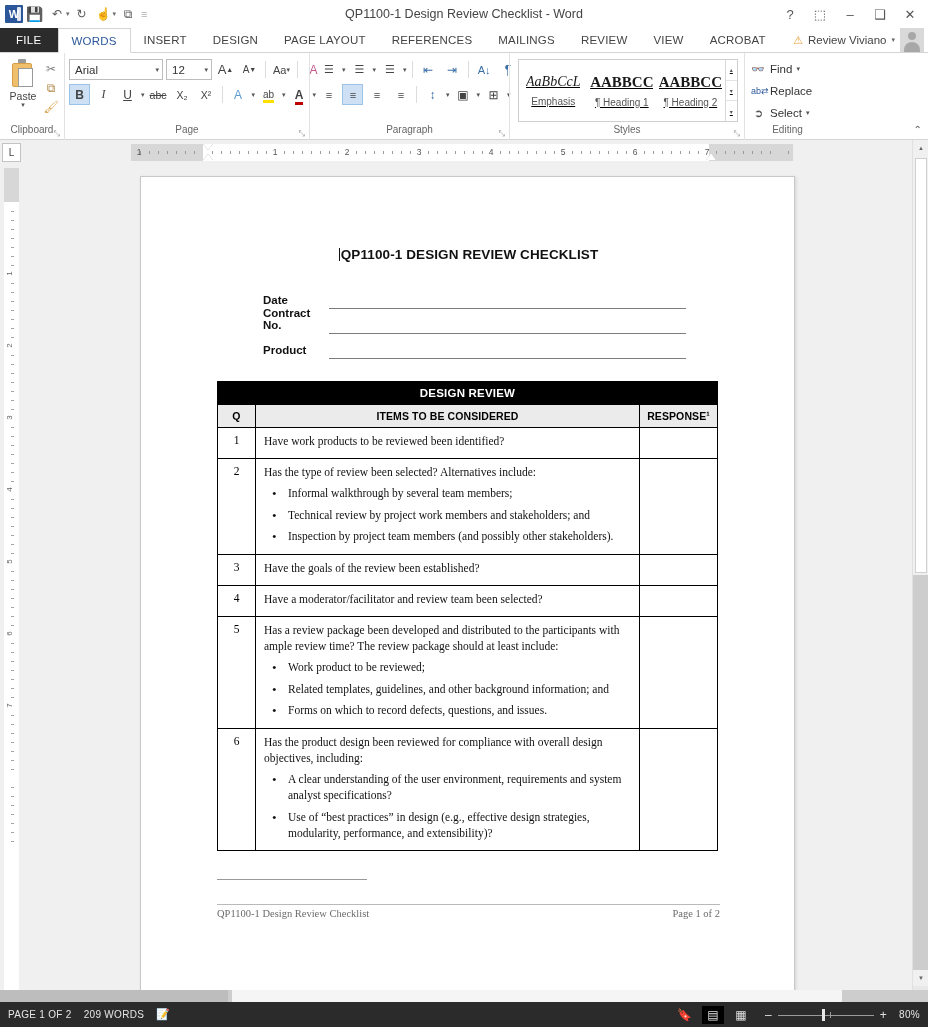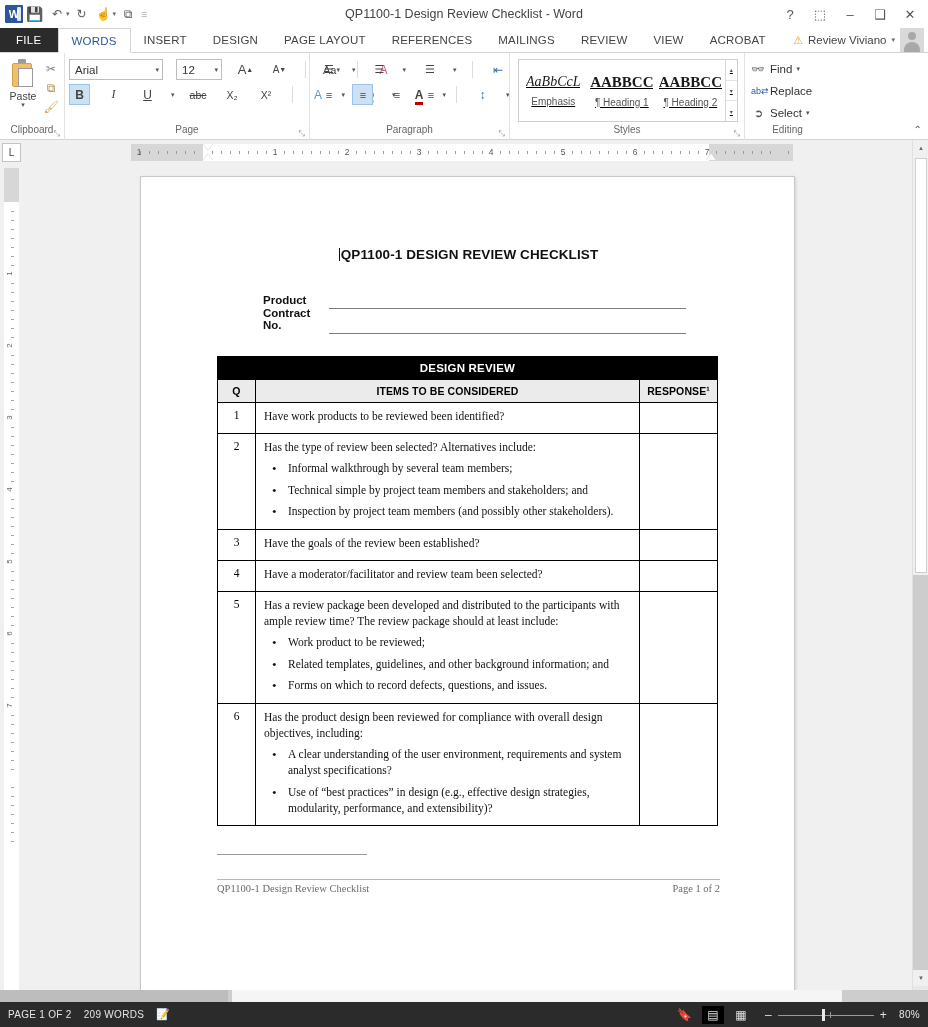--- a/index.html
+++ b/index.html
@@ -103,21 +103,21 @@
     position:absolute; left:8px; top:9px; width:15px; height:19px;
     background:#fff; border:1px solid #9a9a9a;
   }
   .paste-label { font-size: 10.5px; color: #444; margin-top: 1px; }
   .paste-caret { font-size: 7px; color: #555; line-height: 6px; }
   .clip-mini { display:flex; flex-direction:column; gap:4px; padding-top:4px; }
   .mini-ic { width:18px; height:15px; display:flex; align-items:center; justify-content:center; font-size:12px; }
 
   
   .font-grp { width: 245px; }
-  .font-row { display:flex; align-items:center; gap:13px; }
+  .font-row { display:flex; align-items:center; gap:3px; }
   .font-row + .font-row { margin-top: 4px; }
   .combo {
     height: 21px; border: 1px solid #bdbdbd; background:#fff;
     display:flex; align-items:center; padding: 0 3px 0 5px; font-size: 11.5px; color:#333;
   }
   .combo .cv { flex:1; }
   .combo .ca { font-size:7px; color:#555; padding-left:4px; }
   .fname { width: 94px; }
   .fsize { width: 46px; }
   .rbtn {
@@ -737,25 +737,29 @@
     <div class="page">
       <div class="doc">
 
 
         <div class="doc-title">
           <span class="caret-bar"></span><span>QP1100-1 DESIGN REVIEW CHECKLIST</span>
         </div>
 
         <div class="fields">
           <div class="field-row">
-            <div class="field-label">Product</div>
+            <div class="field-label">Date</div>
             <div class="field-line"></div>
           </div>
           <div class="field-row">
             <div class="field-label">Contract No.</div>
+            <div class="field-line"></div>
+          </div>
+          <div class="field-row">
+            <div class="field-label">Product</div>
             <div class="field-line"></div>
           </div>
         </div>
 
         <table class="checklist">
           <tbody>
             <tr>
               <td colspan="3" class="tbl-banner">DESIGN REVIEW</td>
             </tr>
             <tr class="tbl-head">
@@ -769,21 +773,21 @@
                 <span>Have work products to be reviewed been identified?</span>
               </td>
               <td class="cell-resp"></td>
             </tr>
             <tr>
               <td class="cell-q">2</td>
               <td class="cell-item">
                 <span>Has the type of review been selected? Alternatives include:</span>
                 <ul>
                   <li>Informal walkthrough by several team members;</li>
-                  <li>Technical simple by project team members and stakeholders; and</li>
+                  <li>Technical review by project work members and stakeholders; and</li>
                   <li>Inspection by project team members (and possibly other stakeholders).</li>
                 </ul>
               </td>
               <td class="cell-resp"></td>
             </tr>
             <tr>
               <td class="cell-q">3</td>
               <td class="cell-item">
                 <span>Have the goals of the review been established?</span>
               </td>

